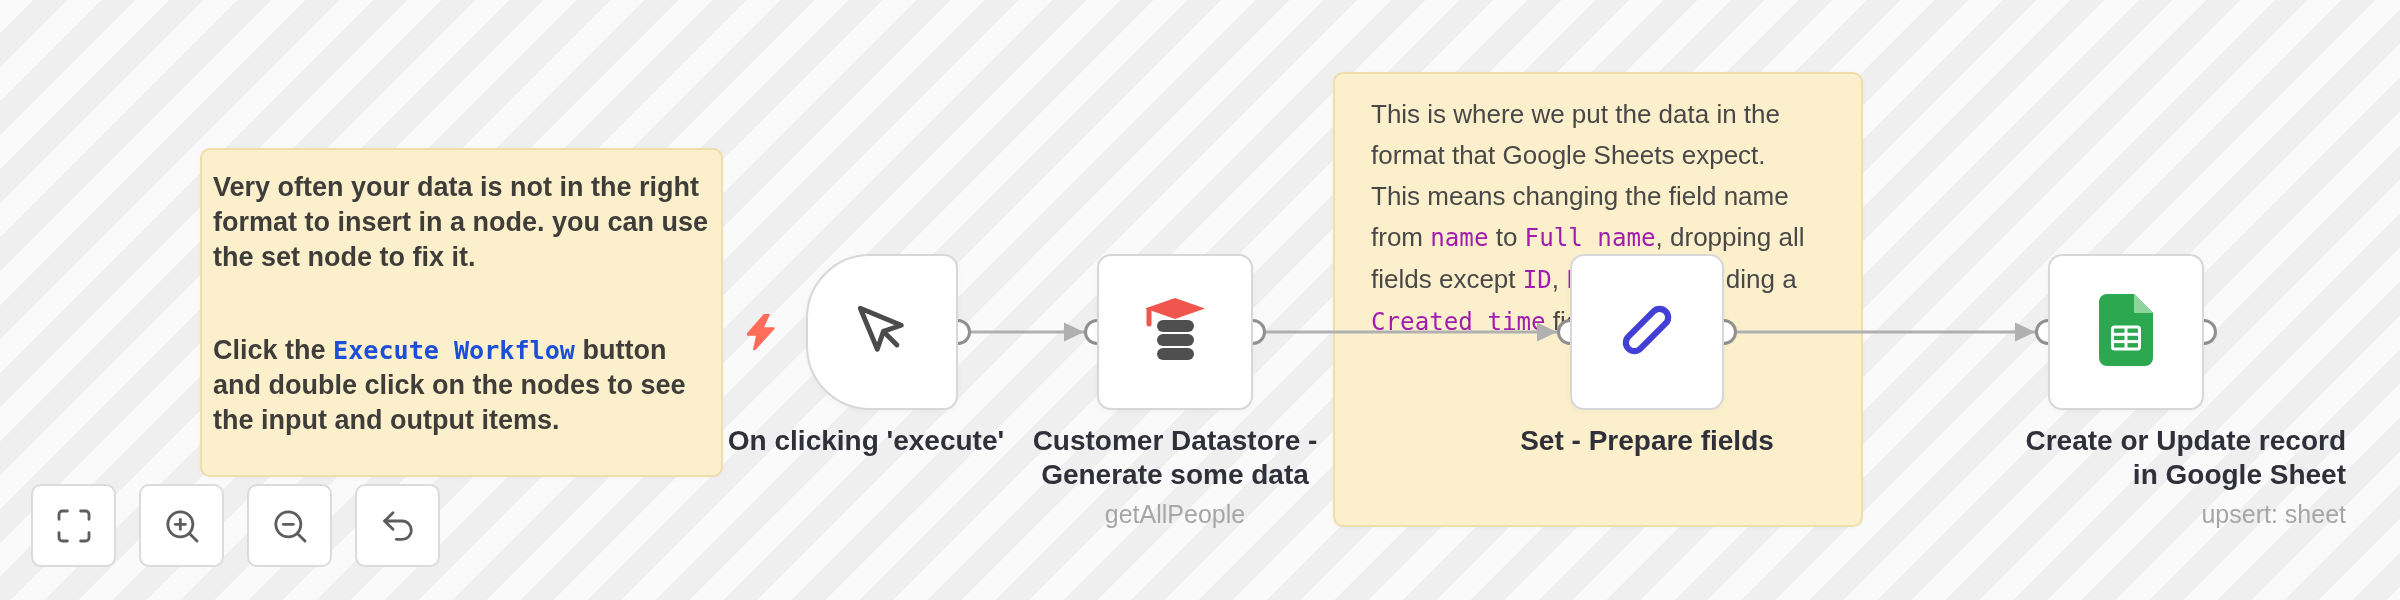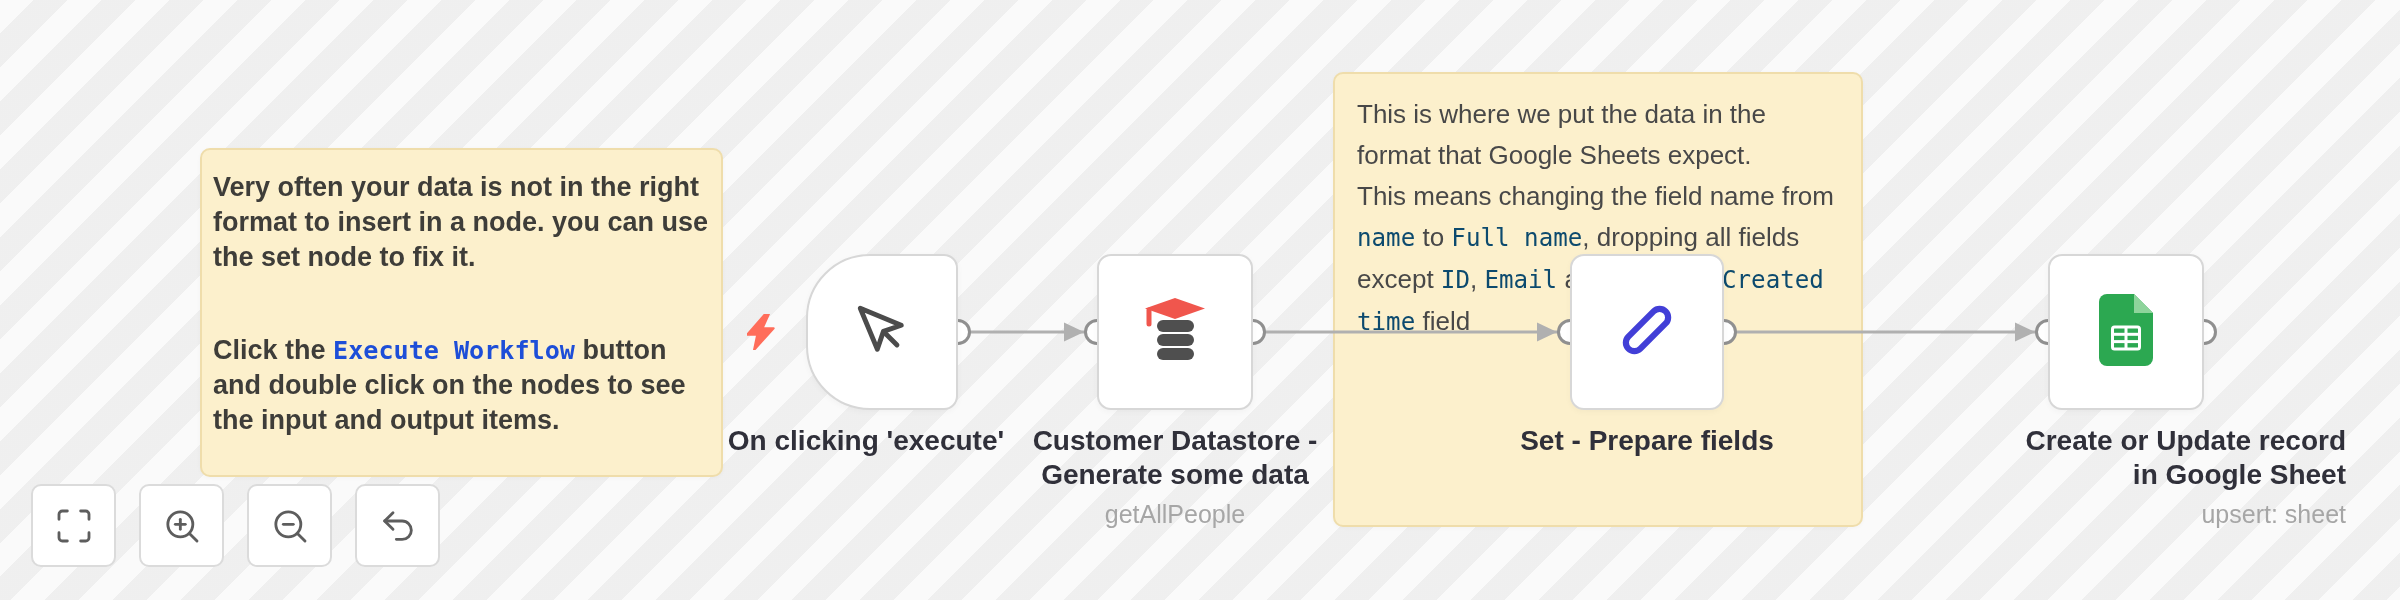--- a/index.html
+++ b/index.html
@@ -20,24 +20,24 @@
   }
   .sticky p{margin:0;}
   .sticky code{font-family:"DejaVu Sans Mono","Liberation Mono",monospace;font-size:.93em;}
   .sticky-left{
     left:200px;top:148px;width:523px;height:329px;padding:20px 11px;
     font-size:27px;line-height:35px;font-weight:700;color:#3e3d39;
   }
   .sticky-left p + p{margin-top:58px;}
   .sticky-left code{font-weight:700;color:#1d4ed8;}
   .sticky-right{
-    left:1333px;top:72px;width:530px;height:455px;padding:20px 22px;
+    left:1333px;top:72px;width:530px;height:455px;padding:20px 36px;
     font-size:26px;line-height:41px;font-weight:400;color:#484848;
   }
-  .sticky-right code{color:#0c4a6e;}
+  .sticky-right code{color:#a21caf;}
 
   
   .node{
     position:absolute;top:254px;width:156px;height:156px;background:#fff;
     border:2px solid #d7d7d7;border-radius:14px;
     box-shadow:0 2px 6px rgba(0,0,0,.035);
     display:flex;align-items:center;justify-content:center;cursor:pointer;
   }
   .node-trigger{left:806px;width:152px;border-radius:64px 14px 14px 64px;}
   .node-datastore{left:1097px;}

